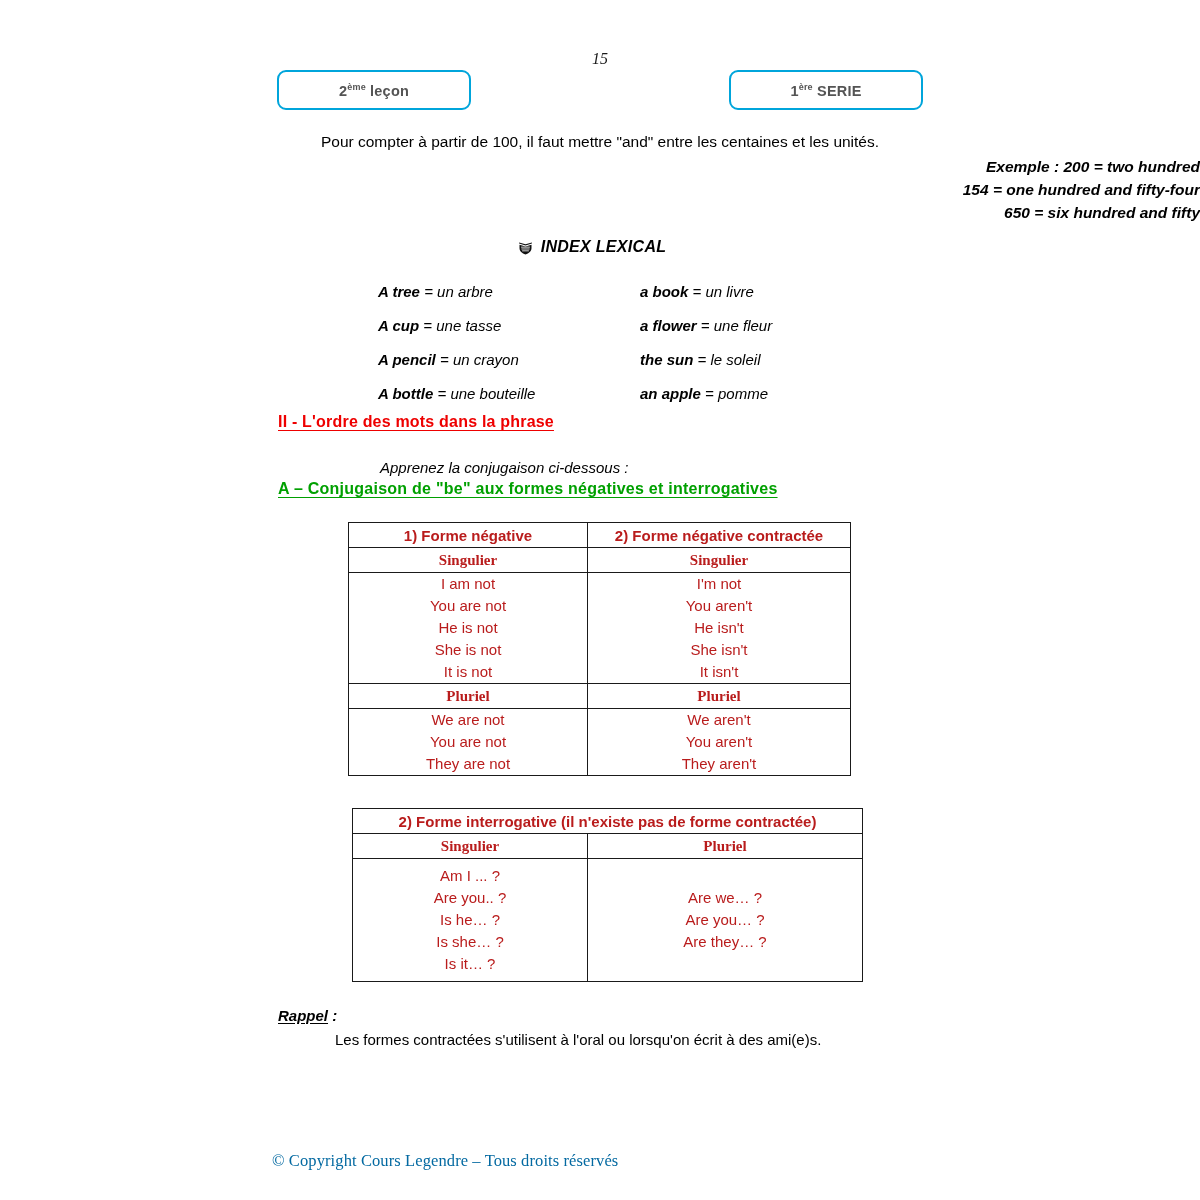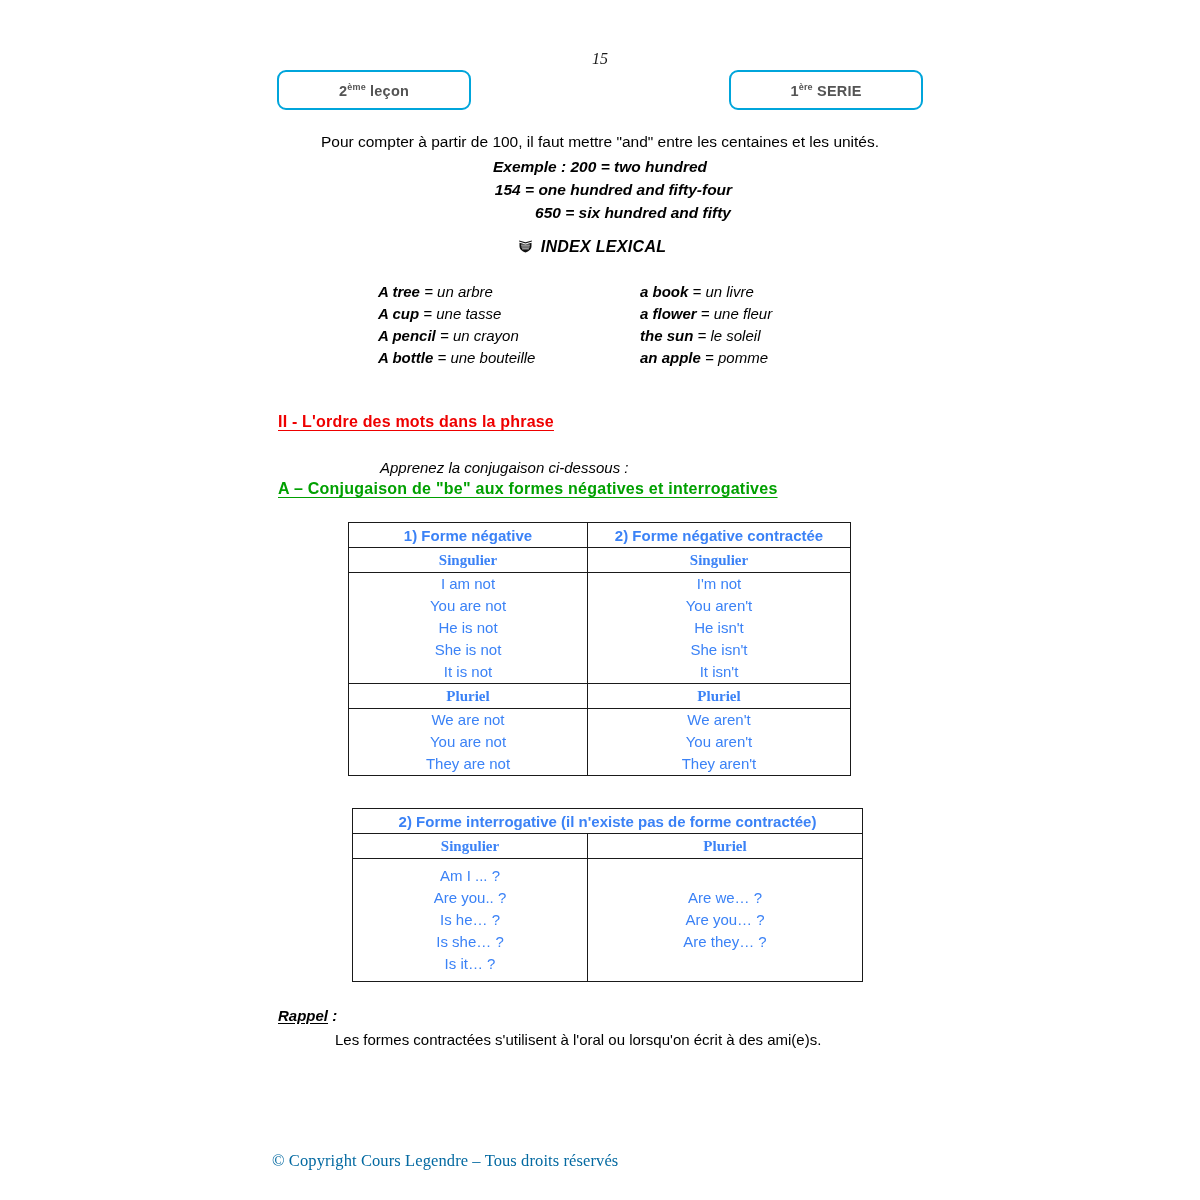--- a/index.html
+++ b/index.html
@@ -75,36 +75,36 @@
     color: #000;
     line-height: 1.42;
   }
   .examples {
     margin-top: 3px;
     font-style: italic;
     font-weight: bold;
     font-size: 15.5px;
     line-height: 1.48;
   }
-  .ex-row { text-align: center; }
+  .ex-row { text-align: right; }
   .ex-row.ex1 { padding-right: 0px; }
   .ex-row.ex2 { padding-left: 27px; }
   .ex-row.ex3 { padding-left: 66px; }
 
   
   .index-lex {
     position: absolute;
     top: 238px;
     left: 0;
     width: 1200px;
     text-align: center;
   }
   .index-lex .lex-inner {
     display: inline-flex;
-    align-items: flex-start;
+    align-items: flex-end;
     gap: 8px;
     transform: translateX(-8px);
   }
   .lex-icon {
     display: inline-block;
     width: 15px;
     height: 16px;
     line-height: 16px;
   }
   .index-lex-label {
@@ -115,21 +115,21 @@
   }
 
   
   .vocab {
     position: absolute;
     top: 281px;
     left: 378px;
     width: 460px;
     display: grid;
     grid-template-columns: 262px 1fr;
-    row-gap: 0px;
+    row-gap: 12px;
   }
   .vocab-item {
     font-size: 15px;
     font-style: italic;
     line-height: 22px;
     white-space: nowrap;
   }
   .vocab-item b {
     font-weight: bold;
     font-style: italic;
@@ -173,21 +173,21 @@
     border-collapse: collapse;
     background: #fff;
     table-layout: fixed;
   }
   table.grid td {
     border: 1.6px solid #1a1a1a;
     padding: 0;
     text-align: center;
     vertical-align: middle;
     font-size: 15px;
-    color: #3b82f6;
+    color: #b91c1c;
   }
   td.hdr-cell {
     font-weight: bold;
     font-size: 15px;
     height: 24px;
     padding: 1px 4px;
   }
   td.sub-cell {
     font-weight: bold;
     font-size: 15px;

